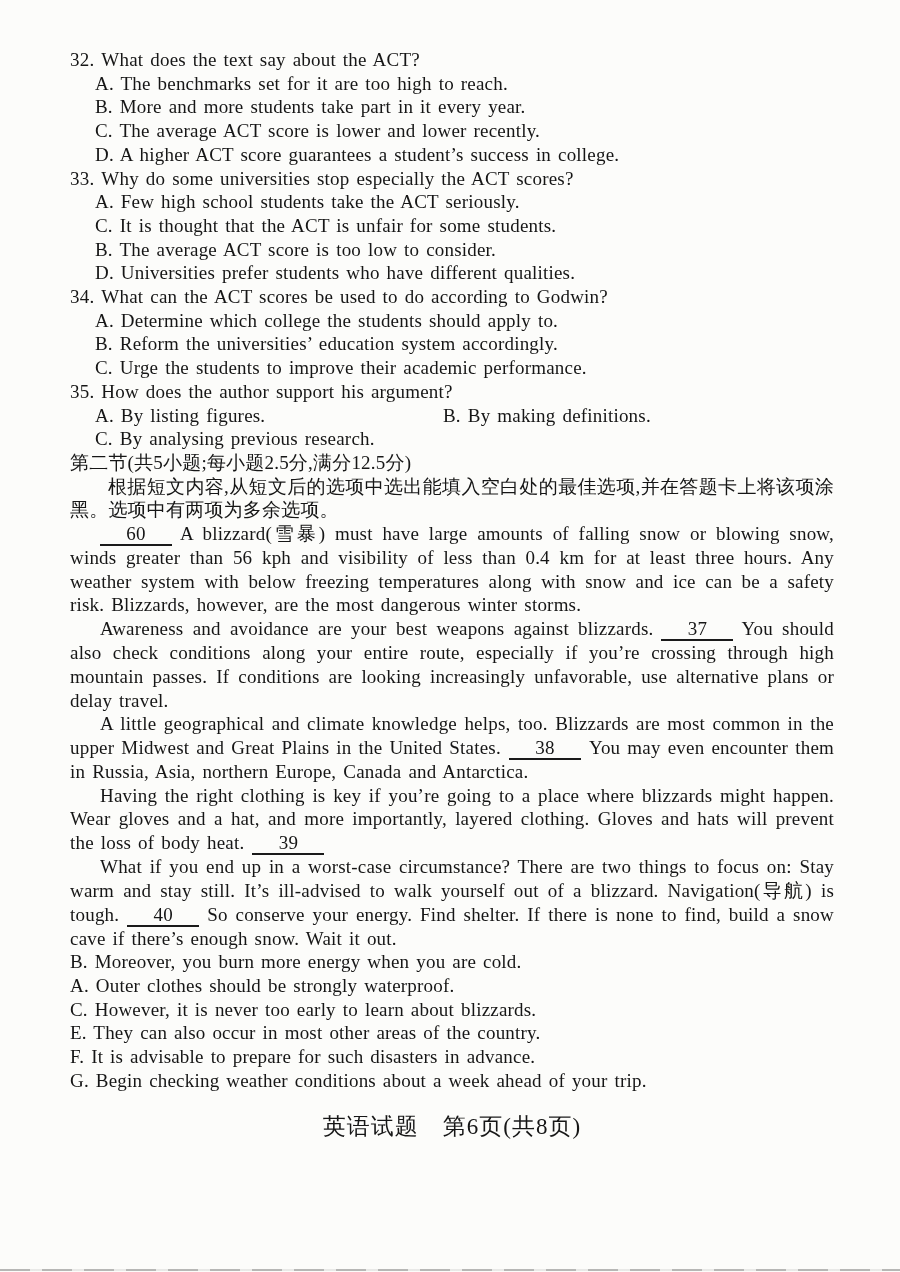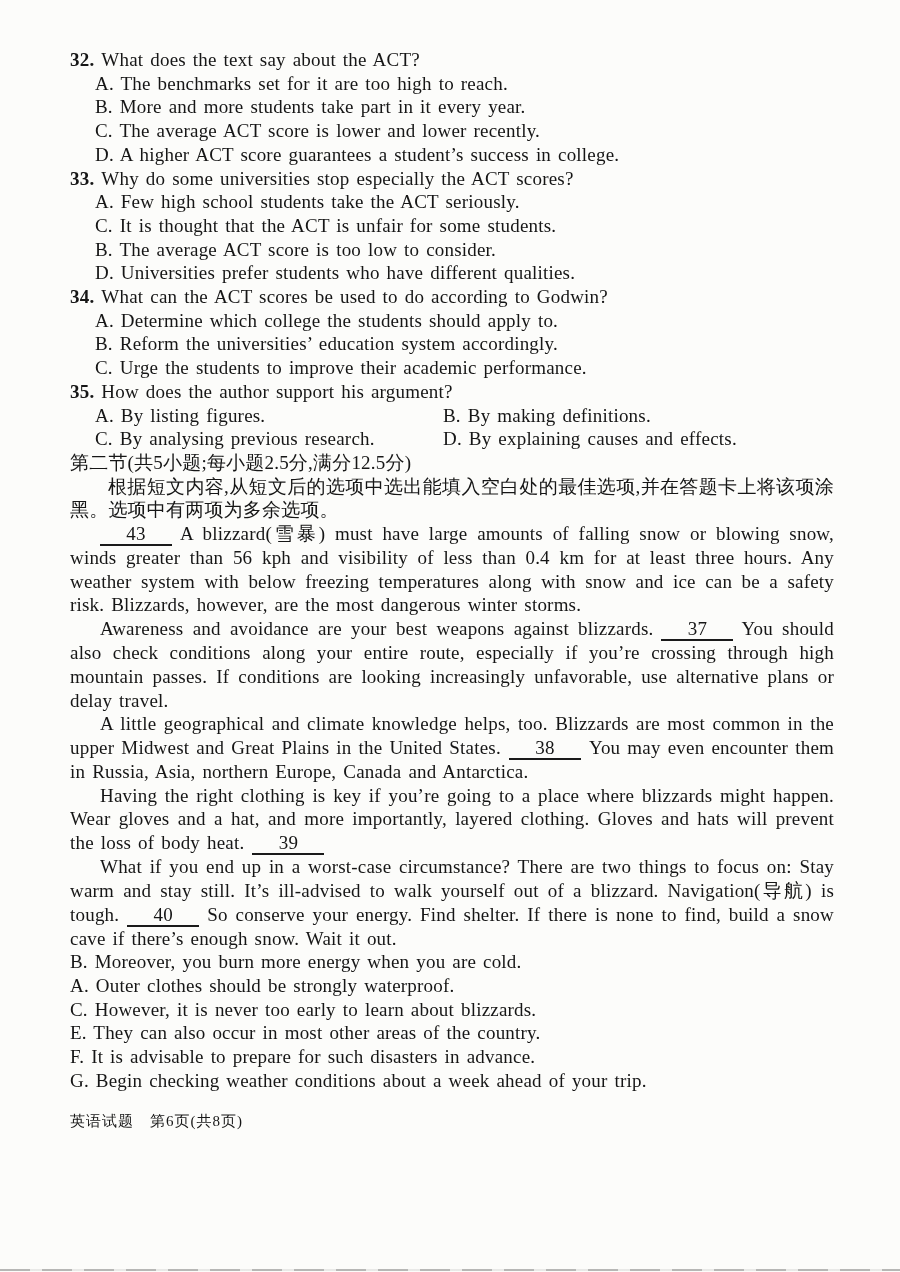--- a/index.html
+++ b/index.html
@@ -18,21 +18,21 @@
   }
   .content {
     padding: 48px 66px 0 70px;
     font-size: 19px;
     line-height: 23.7px;
     letter-spacing: 0.2px;
     word-spacing: 2px;
   }
   
   .q-line { white-space: nowrap; }
-  .q-num { display: inline-block; margin-right: 7px; font-weight: bold; }
+  .q-num { display: inline-block; margin-right: 7px; }
   .options { margin-left: 25px; }
   .option { white-space: nowrap; }
   .options.two-col {
     display: grid;
     grid-template-columns: 348px 1fr;
     grid-auto-flow: row;
   }
   
   .section-header {
     font-family: "Liberation Serif", "DejaVu Serif", serif;
@@ -56,23 +56,23 @@
     text-align: center;
     text-indent: 0;
     line-height: 21px;
     border-bottom: 2px solid #1a1a1a;
   }
   .blank.first { margin-left: 0; }
   
   .choice { white-space: nowrap; }
   
   .footer {
-    margin-top: 16px;
-    text-align: left;
-    font-size: 15px;
+    margin-top: 22px;
+    text-align: center;
+    font-size: 23px;
     line-height: 26px;
     letter-spacing: 1px;
   }
   
   .scan-edge {
     position: absolute;
     left: 0;
     right: 0;
     bottom: 1px;
     height: 2px;
@@ -126,32 +126,31 @@
       </div>
 
       <div>
         <div class="q-line">
           <span class="q-num">35.</span><span>How does the author support his argument?</span>
         </div>
         <div class="options two-col">
           <div class="option">A. By listing figures.</div>
           <div class="option">B. By making definitions.</div>
           <div class="option">C. By analysing previous research.</div>
-          <div class="option">D. By explaining causes and effects.</div>
         </div>
       </div>
 
     </section>
 
     <section>
       <div class="section-header">第二节(共5小题;每小题2.5分,满分12.5分)</div>
       <p class="cn-instruction">根据短文内容,从短文后的选项中选出能填入空白处的最佳选项,并在答题卡上将该项涂黑。选项中有两项为多余选项。</p>
 
 
-      <p class="para"><span class="blank first">43</span><span>A blizzard(雪暴) must have large amounts of falling snow or blowing snow, winds greater than 56 kph and visibility of less than 0.4 km for at least three hours. Any weather system with below freezing temperatures along with snow and ice can be a safety risk. Blizzards, however, are the most dangerous winter storms.</span></p>
+      <p class="para"><span class="blank first">60</span><span>A blizzard(雪暴) must have large amounts of falling snow or blowing snow, winds greater than 56 kph and visibility of less than 0.4 km for at least three hours. Any weather system with below freezing temperatures along with snow and ice can be a safety risk. Blizzards, however, are the most dangerous winter storms.</span></p>
 
       <p class="para"><span>Awareness and avoidance are your best weapons against blizzards.</span><span class="blank">37</span><span>You should also check conditions along your entire route, especially if you’re crossing through high mountain passes. If conditions are looking increasingly unfavorable, use alternative plans or delay travel.</span></p>
 
       <p class="para"><span>A little geographical and climate knowledge helps, too. Blizzards are most common in the upper Midwest and Great Plains in the United States.</span><span class="blank">38</span><span>You may even encounter them in Russia, Asia, northern Europe, Canada and Antarctica.</span></p>
 
       <p class="para"><span>Having the right clothing is key if you’re going to a place where blizzards might happen. Wear gloves and a hat, and more importantly, layered clothing. Gloves and hats will prevent the loss of body heat.</span><span class="blank">39</span></p>
 
       <p class="para"><span>What if you end up in a worst-case circumstance? There are two things to focus on: Stay warm and stay still. It’s ill-advised to walk yourself out of a blizzard. Navigation(导航) is tough.</span><span class="blank">40</span><span>So conserve your energy. Find shelter. If there is none to find, build a snow cave if there’s enough snow. Wait it out.</span></p>
     </section>
 

